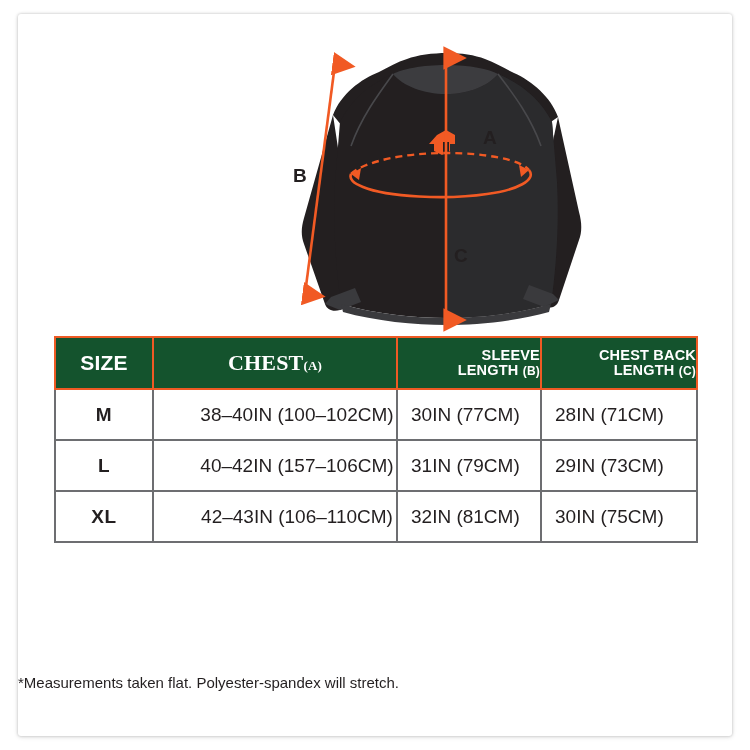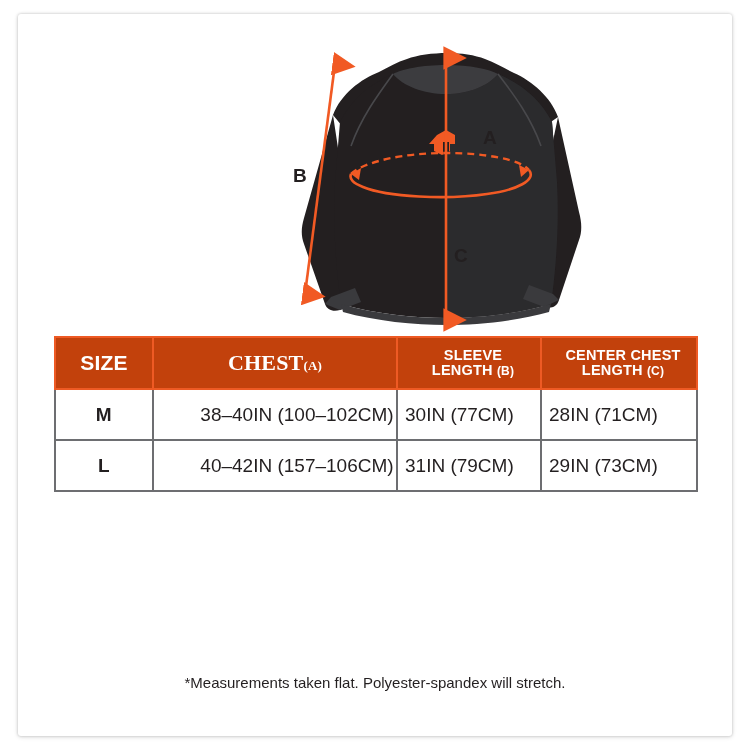--- a/index.html
+++ b/index.html
@@ -54,21 +54,21 @@
     border-collapse: collapse;
     table-layout: fixed;
   }
   .size-table th, .size-table td {
     border: 2px solid #6d6e71;
     padding: 0;
     text-align: center;
     vertical-align: middle;
   }
   .size-table thead th {
-    background: #c2410c;
+    background: #14532d;
     border-color: #ee5a24;
     color: #ffffff;
     height: 50px;
   }
   .th-inner {
     display: block;
     line-height: 1.02;
     letter-spacing: 0.2px;
   }
   .th-size {
@@ -81,21 +81,21 @@
     font-family: Liberation Serif, serif;
   }
   .th-chest .sub {
     font-size: 13px;
     font-weight: bold;
     vertical-align: baseline;
   }
   .th-two {
     font-size: 14.5px;
     font-weight: bold;
-    text-align: center;
+    text-align: right;
     padding-left: 8px;
   }
   .th-two .sub {
     font-size: 12px;
     font-weight: bold;
   }
   .size-table tbody td {
     height: 49px;
     font-size: 19px;
     color: #231f20;
@@ -119,29 +119,28 @@
     font-size: 22px;
     letter-spacing: 0.5px;
   }
   td.cell-chest {
     font-size: 19.5px;
     padding-left: 44px;
   }
   td.cell-sleeve, td.cell-back {
     font-size: 19.5px;
     text-align: left;
-    padding-left: 7px;
+    padding-left: 13px;
   }
 
   .footnote {
     position: absolute;
     left: 0;
     top: 660px;
     width: 714px;
-    text-align: center;
     font-size: 15px;
     color: #231f20;
   }
 
   
   .letter {
     font-family: "Liberation Sans", sans-serif;
     font-size: 19px;
     font-weight: bold;
     fill: #231f20;
@@ -246,38 +245,44 @@
           </th>
           <th>
             <span class="th-inner th-two">
               <span>SLEEVE</span><br>
               <span>LENGTH</span>
               <span class="sub">(B)</span>
             </span>
           </th>
           <th>
             <span class="th-inner th-two">
-              <span>CENTER CHEST</span><br>
+              <span>CHEST BACK</span><br>
               <span>LENGTH</span>
               <span class="sub">(C)</span>
             </span>
           </th>
         </tr>
       </thead>
       <tbody>
         <tr>
           <td class="cell-size">M</td>
           <td class="cell-chest">38–40IN (100–102CM)</td>
           <td class="cell-sleeve">30IN (77CM)</td>
           <td class="cell-back">28IN (71CM)</td>
         </tr>
         <tr>
           <td class="cell-size">L</td>
           <td class="cell-chest">40–42IN (157–106CM)</td>
           <td class="cell-sleeve">31IN (79CM)</td>
           <td class="cell-back">29IN (73CM)</td>
         </tr>
+        <tr>
+          <td class="cell-size">XL</td>
+          <td class="cell-chest">42–43IN (106–110CM)</td>
+          <td class="cell-sleeve">32IN (81CM)</td>
+          <td class="cell-back">30IN (75CM)</td>
+        </tr>
       </tbody>
     </table>
 
     <div class="footnote">*Measurements taken flat. Polyester-spandex will stretch.</div>
   </div>
 </div>
 
 </body></html>

